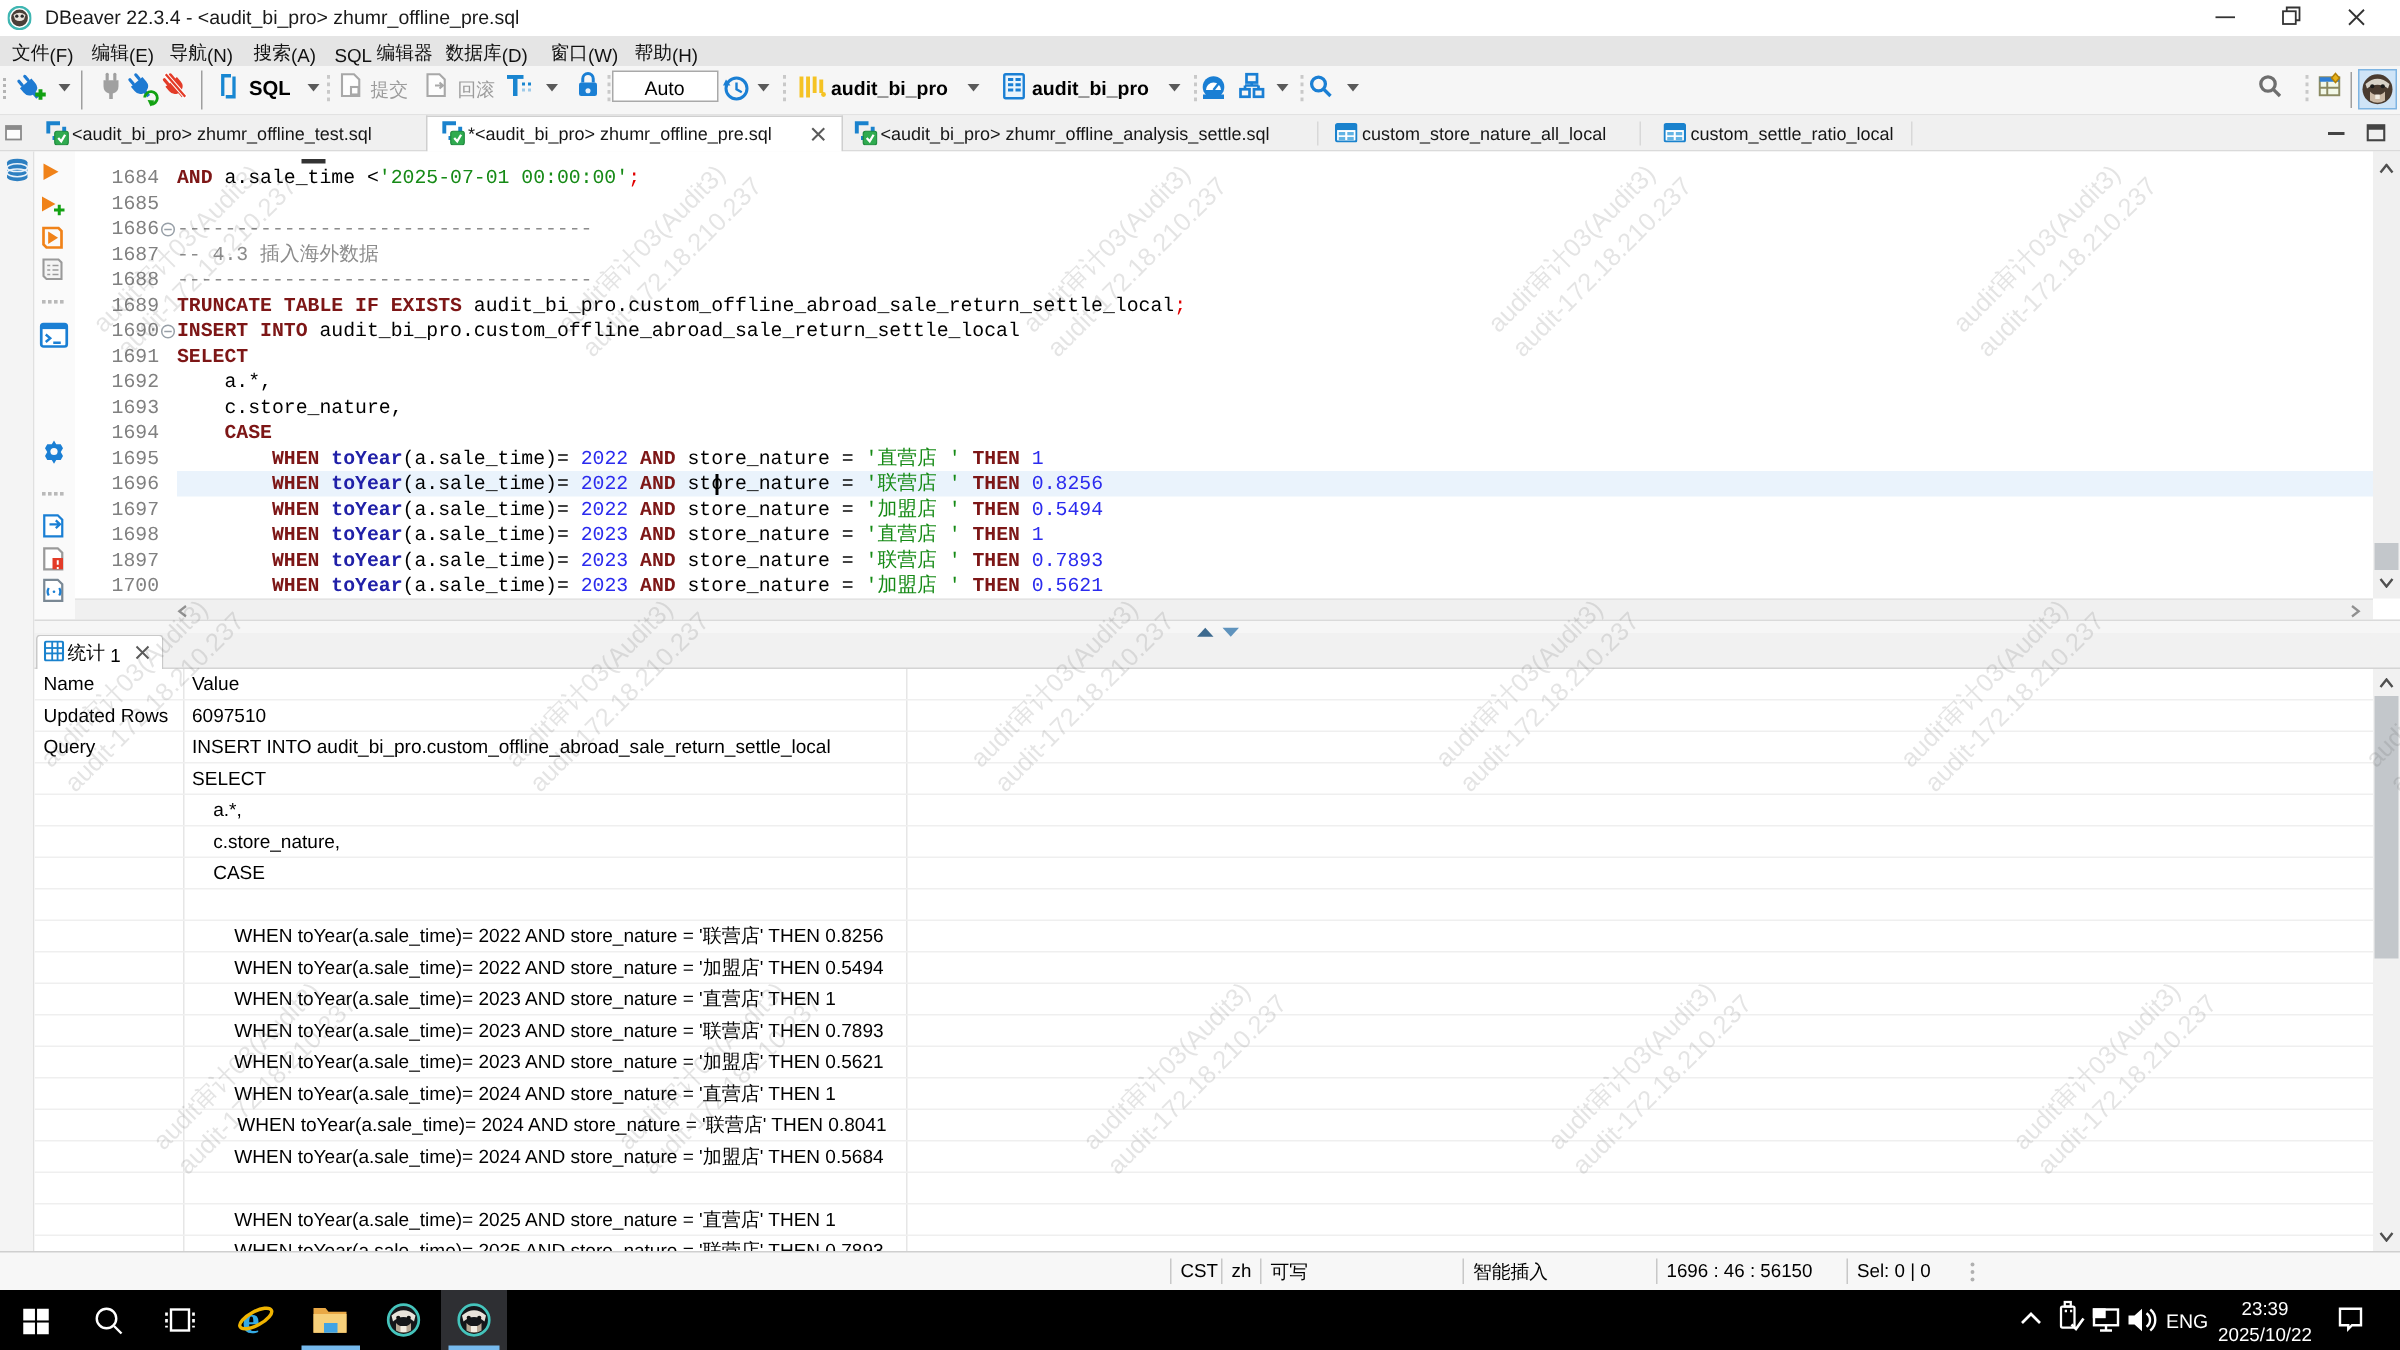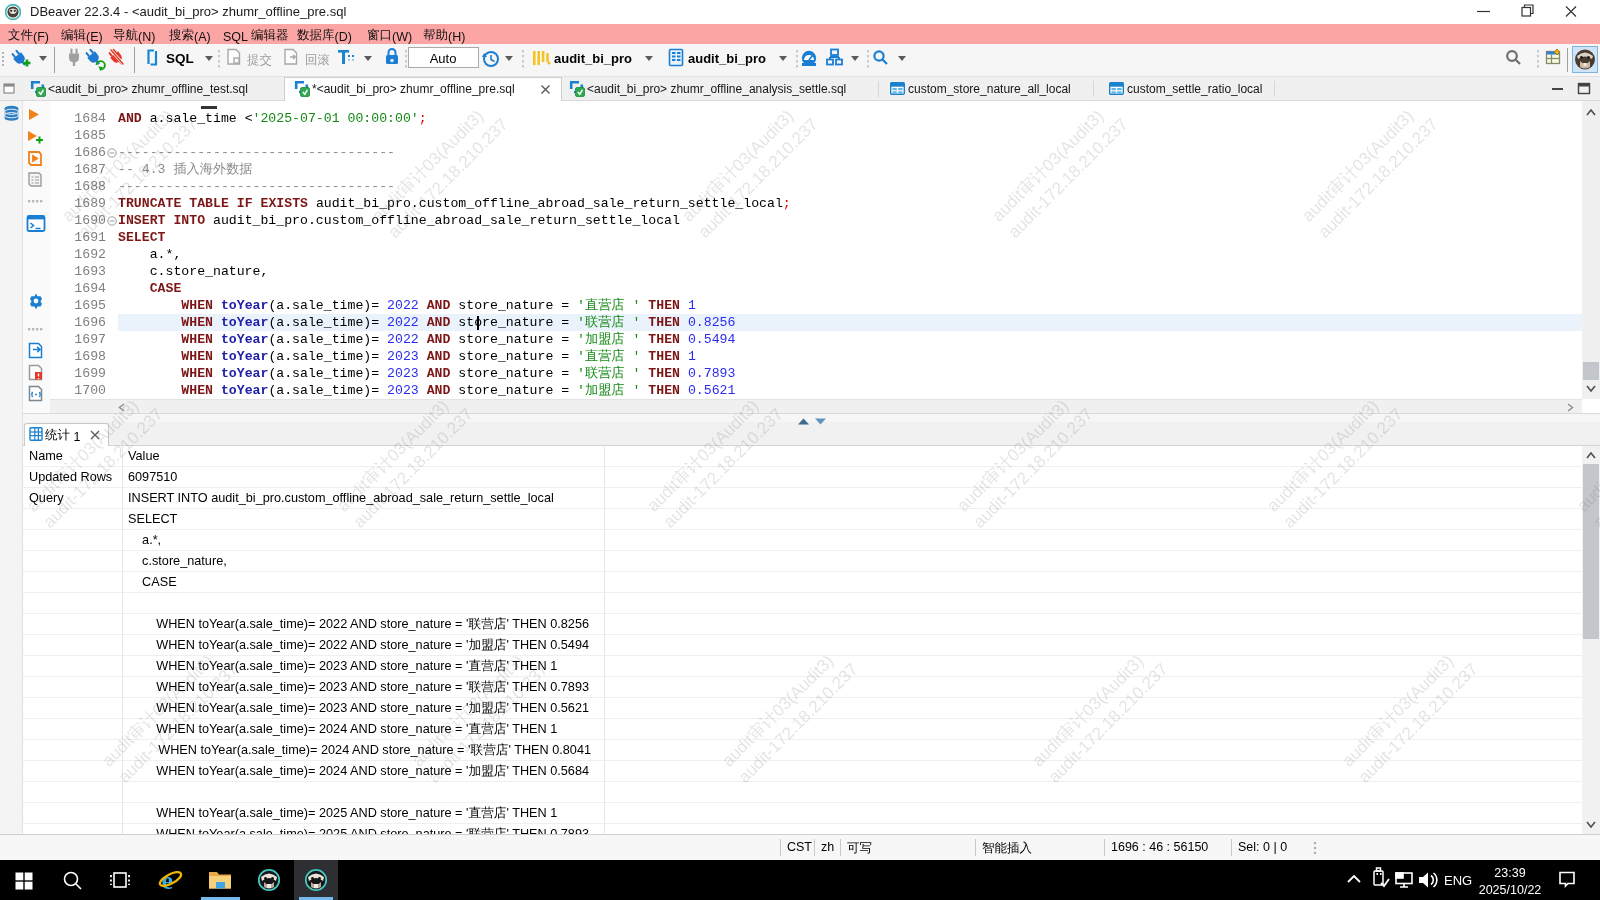--- a/index.html
+++ b/index.html
@@ -3,21 +3,21 @@
 <meta charset="utf-8">
 <style>
   * { margin:0; padding:0; box-sizing:border-box; }
   html,body { width:1600px; height:900px; overflow:hidden; }
   body { font-family:"Liberation Sans", sans-serif; position:relative; background:#fff; }
   .abs { position:absolute; }
   
   #titlebar { left:0; top:0; width:1600px; height:24px; background:#fff; }
   #title-text { left:30px; top:4px; font-size:13px; color:#1a1a1a; }
   
-  #menubar { left:0; top:24px; width:1600px; height:20px; background:#fca5a5; }
+  #menubar { left:0; top:24px; width:1600px; height:20px; background:#e5e5e5; }
   .menu-item { position:absolute; top:3px; font-size:12.5px; color:#111; white-space:nowrap; }
   
   #toolbar { left:0; top:44px; width:1600px; height:33px; background:#f6f6f6; border-bottom:1px solid #e2e2e2; }
   
   #tabrow { left:0; top:77px; width:1600px; height:24px; background:#f0f0f0; }
   .tab-label { position:absolute; top:5px; font-size:12px; color:#161616; white-space:nowrap;text-align:right; }
   
   #leftstrip { left:0; top:101px; width:23px; height:733px; background:#f4f4f4; border-right:1px solid #e0e0e0; }
   #iconcol { left:23px; top:101px; width:27px; height:312px; background:#fafafa; }
   #editor { left:50px; top:101px; width:1532px; height:298px; background:#fff; overflow:hidden; }
@@ -390,21 +390,21 @@
   <div class="ln" style="top:94px">1689</div>
   <div class="ln" style="top:111px">1690</div>
   <div class="ln" style="top:128px">1691</div>
   <div class="ln" style="top:145px">1692</div>
   <div class="ln" style="top:162px">1693</div>
   <div class="ln" style="top:179px">1694</div>
   <div class="ln" style="top:196px">1695</div>
   <div class="ln" style="top:213px">1696</div>
   <div class="ln" style="top:230px">1697</div>
   <div class="ln" style="top:247px">1698</div>
-  <div class="ln" style="top:264px">1699</div>
+  <div class="ln" style="top:264px">1897</div>
   <div class="ln" style="top:281px">1700</div>
   <svg class="abs" style="left:57px;top:47px" width="10" height="10" viewBox="0 0 10 10">
       <circle cx="5" cy="5" r="4.2" fill="#fff" stroke="#98a0a8" stroke-width="1"></circle>
       <line x1="2.5" y1="5" x2="7.5" y2="5" stroke="#98a0a8" stroke-width="1"></line>
     </svg>
   <svg class="abs" style="left:57px;top:115px" width="10" height="10" viewBox="0 0 10 10">
       <circle cx="5" cy="5" r="4.2" fill="#fff" stroke="#98a0a8" stroke-width="1"></circle>
       <line x1="2.5" y1="5" x2="7.5" y2="5" stroke="#98a0a8" stroke-width="1"></line>
     </svg>
   <div class="cl" style="left:68px;top:9px"><span class="kw">AND</span> a.sale_time &lt;<span class="str">'2025-07-01 00:00:00'</span><span class="dl">;</span></div>

